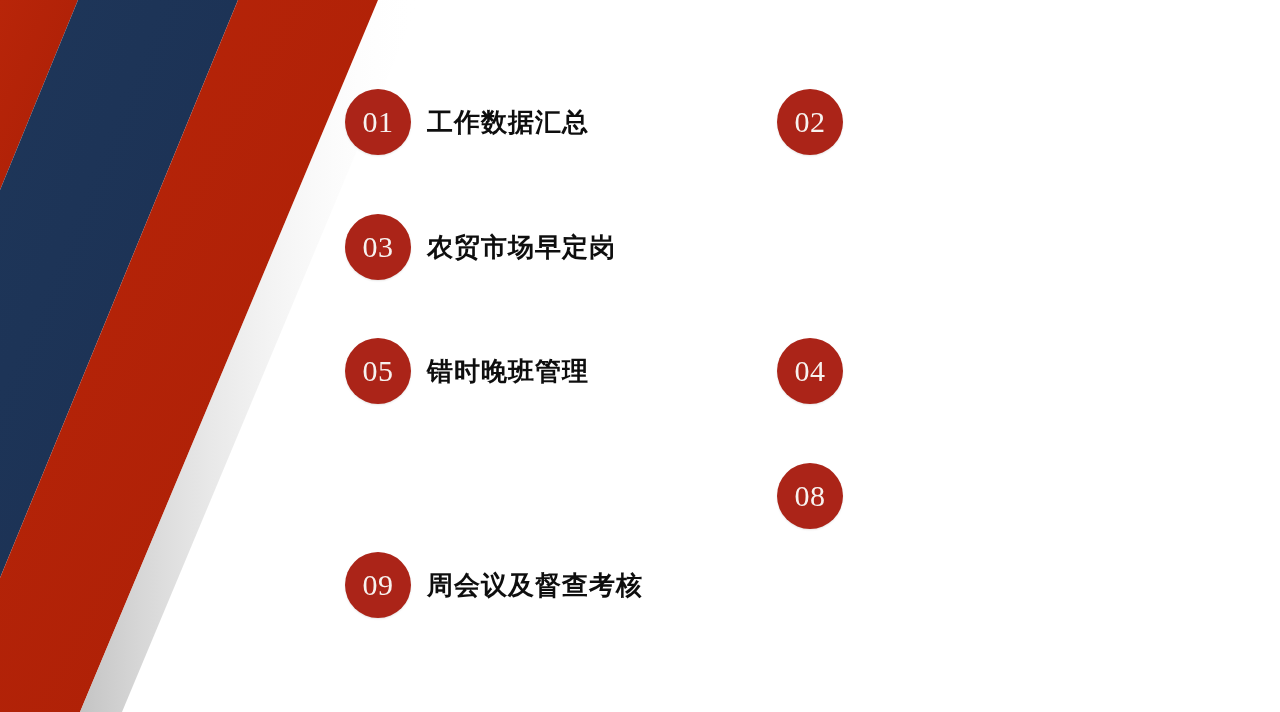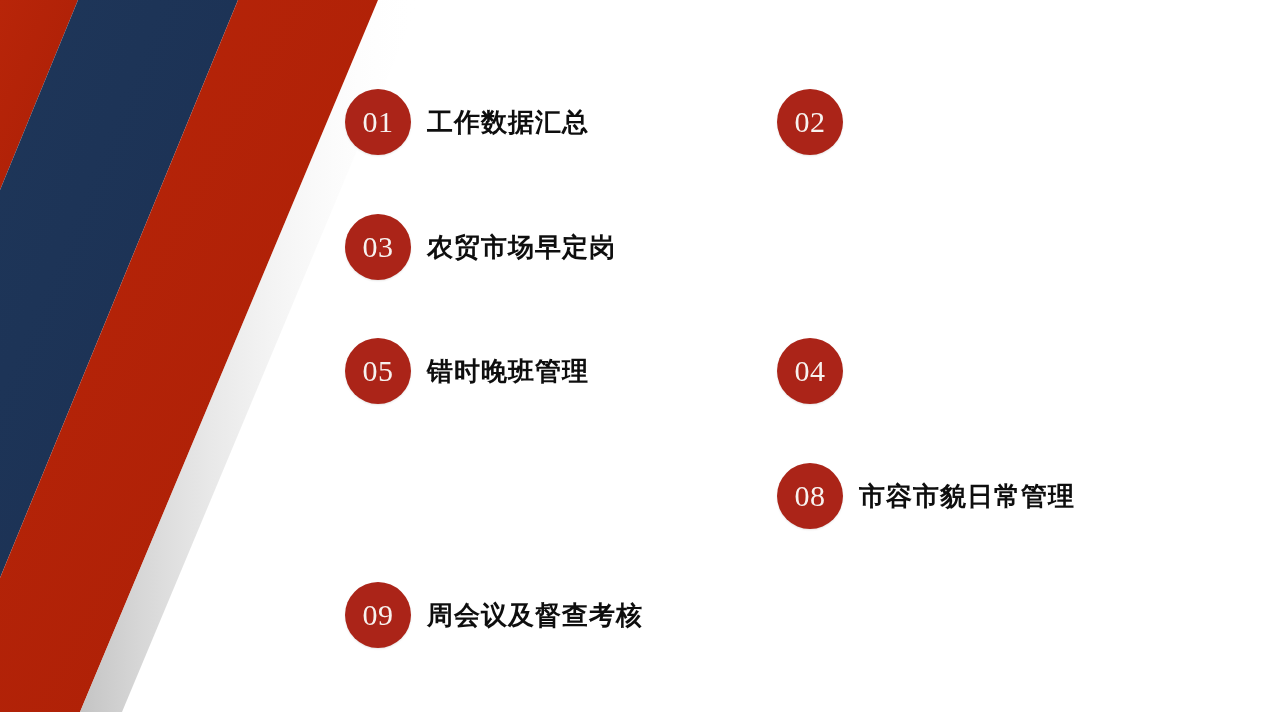--- a/index.html
+++ b/index.html
@@ -53,21 +53,21 @@
     align-items: center;
     height: 80px;
   }
   .col-left  { left: 0px; }
   .col-right { left: 432px; }
 
   .row-1 { top: 82px; }
   .row-2 { top: 207px; }
   .row-3 { top: 331px; }
   .row-4 { top: 456px; }
-  .row-5 { top: 575px; }
+  .row-5 { top: 545px; }
 
   .badge {
     flex: 0 0 auto;
     width: 66px;
     height: 66px;
     border-radius: 50%;
     background: #ab2418;
     color: #f7f2ef;
     display: flex;
     align-items: center;
@@ -148,21 +148,20 @@
       <div class="item-label">错时晚班管理</div>
     </div>
 
     <div class="row col-right row-3">
       <div class="badge">04</div>
     </div>
 
 
     <div class="row col-right row-4">
       <div class="badge">08</div>
-      <div class="item-label">市容市貌日常管理</div>
     </div>
 
     <div class="row col-left row-5">
       <div class="badge">09</div>
       <div class="item-label">周会议及督查考核</div>
     </div>
 
   </div>
 </div>
 

